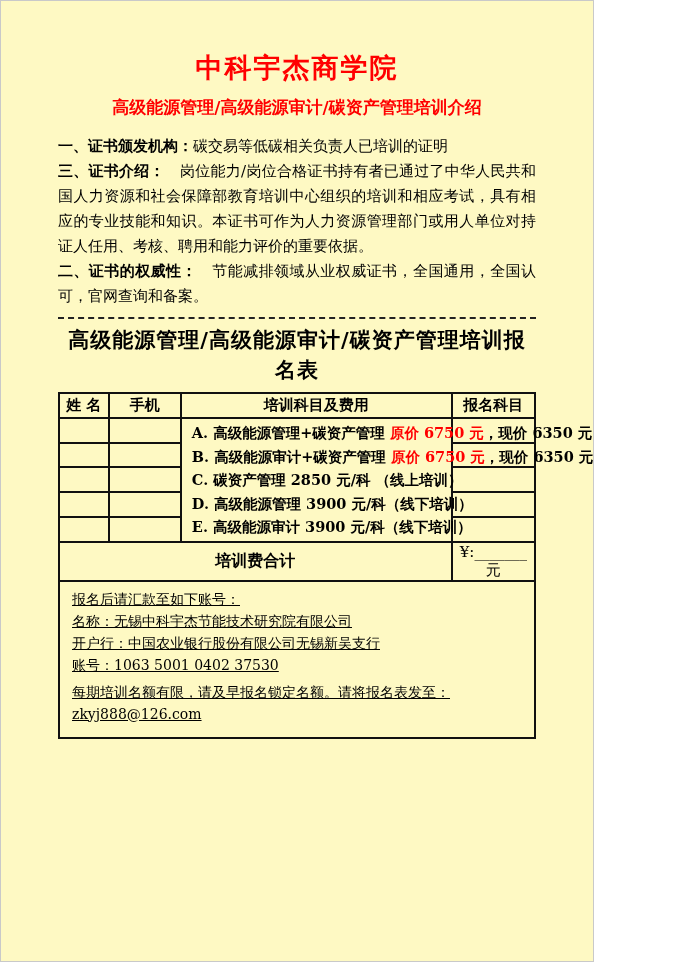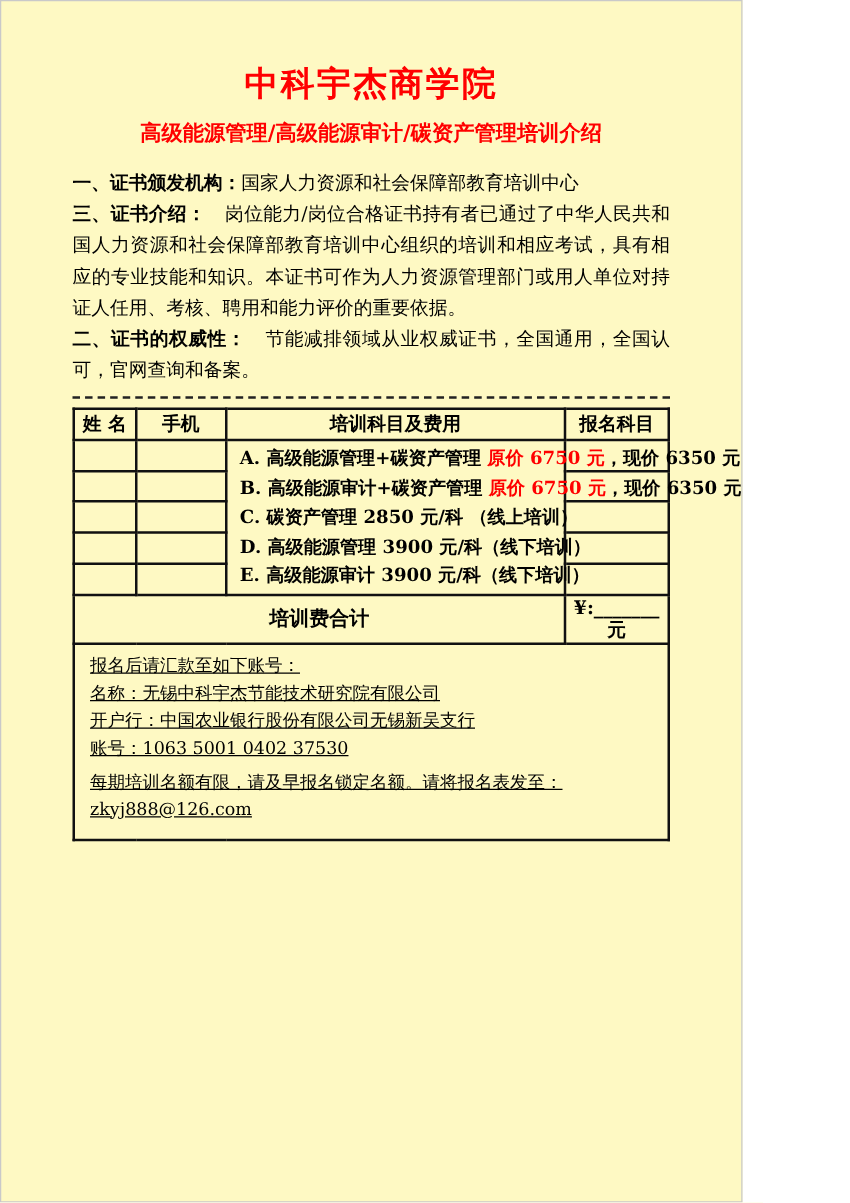--- a/index.html
+++ b/index.html
@@ -82,47 +82,48 @@
   .course-line .red { color: #ff0000; }
   td.total-label {
     height: 30px;
     text-align: center;
     font-size: 16px;
     font-weight: bold;
   }
   td.total-value {
     text-align: center;
     font-size: 15px;
-    font-weight: bold;
+    font-weight: normal;
     margin-top: 25px;
   }
   td.payment-cell {
     padding: 6px 12px 12px 12px;
     font-size: 14px;
     line-height: 22px;
     text-decoration: underline;
   }
   .payment-note { margin-top: 5px; }
 </style>
 </head>
 <body>
 
 <div class="page">
 
   <div class="doc-title">中科宇杰商学院</div>
   <div class="doc-subtitle">高级能源管理/高级能源审计/碳资产管理培训介绍</div>
 
   <div class="sections">
-    <p class="para"><span class="lead">一、证书颁发机构：</span><span>国家人力资源和社会保障部教育培训中心</span></p>
+    <p class="para"><span class="lead">一、证书颁发机构：</span><span>碳交易等低碳相关负责人已培训的证明</span></p>
     <p class="para"><span class="lead">三、证书介绍：</span><span>　岗位能力/岗位合格证书持有者已通过了中华人民共和国人力资源和社会保障部教育培训中心组织的培训和相应考试，具有相应的专业技能和知识。本证书可作为人力资源管理部门或用人单位对持证人任用、考核、聘用和能力评价的重要依据。</span></p>
     <p class="para"><span class="lead">二、证书的权威性：</span><span>　节能减排领域从业权威证书，全国通用，全国认可，官网查询和备案。</span></p>
   </div>
 
   <div class="dashed-divider"></div>
 
+  <div class="form-title">高级能源管理/高级能源审计/碳资产管理培训报名表</div>
 
   <table class="reg-table">
     <colgroup>
       <col style="width:10.4%">
       <col style="width:15.2%">
       <col style="width:56.9%">
       <col style="width:17.5%">
     </colgroup>
     <thead>
       <tr>

